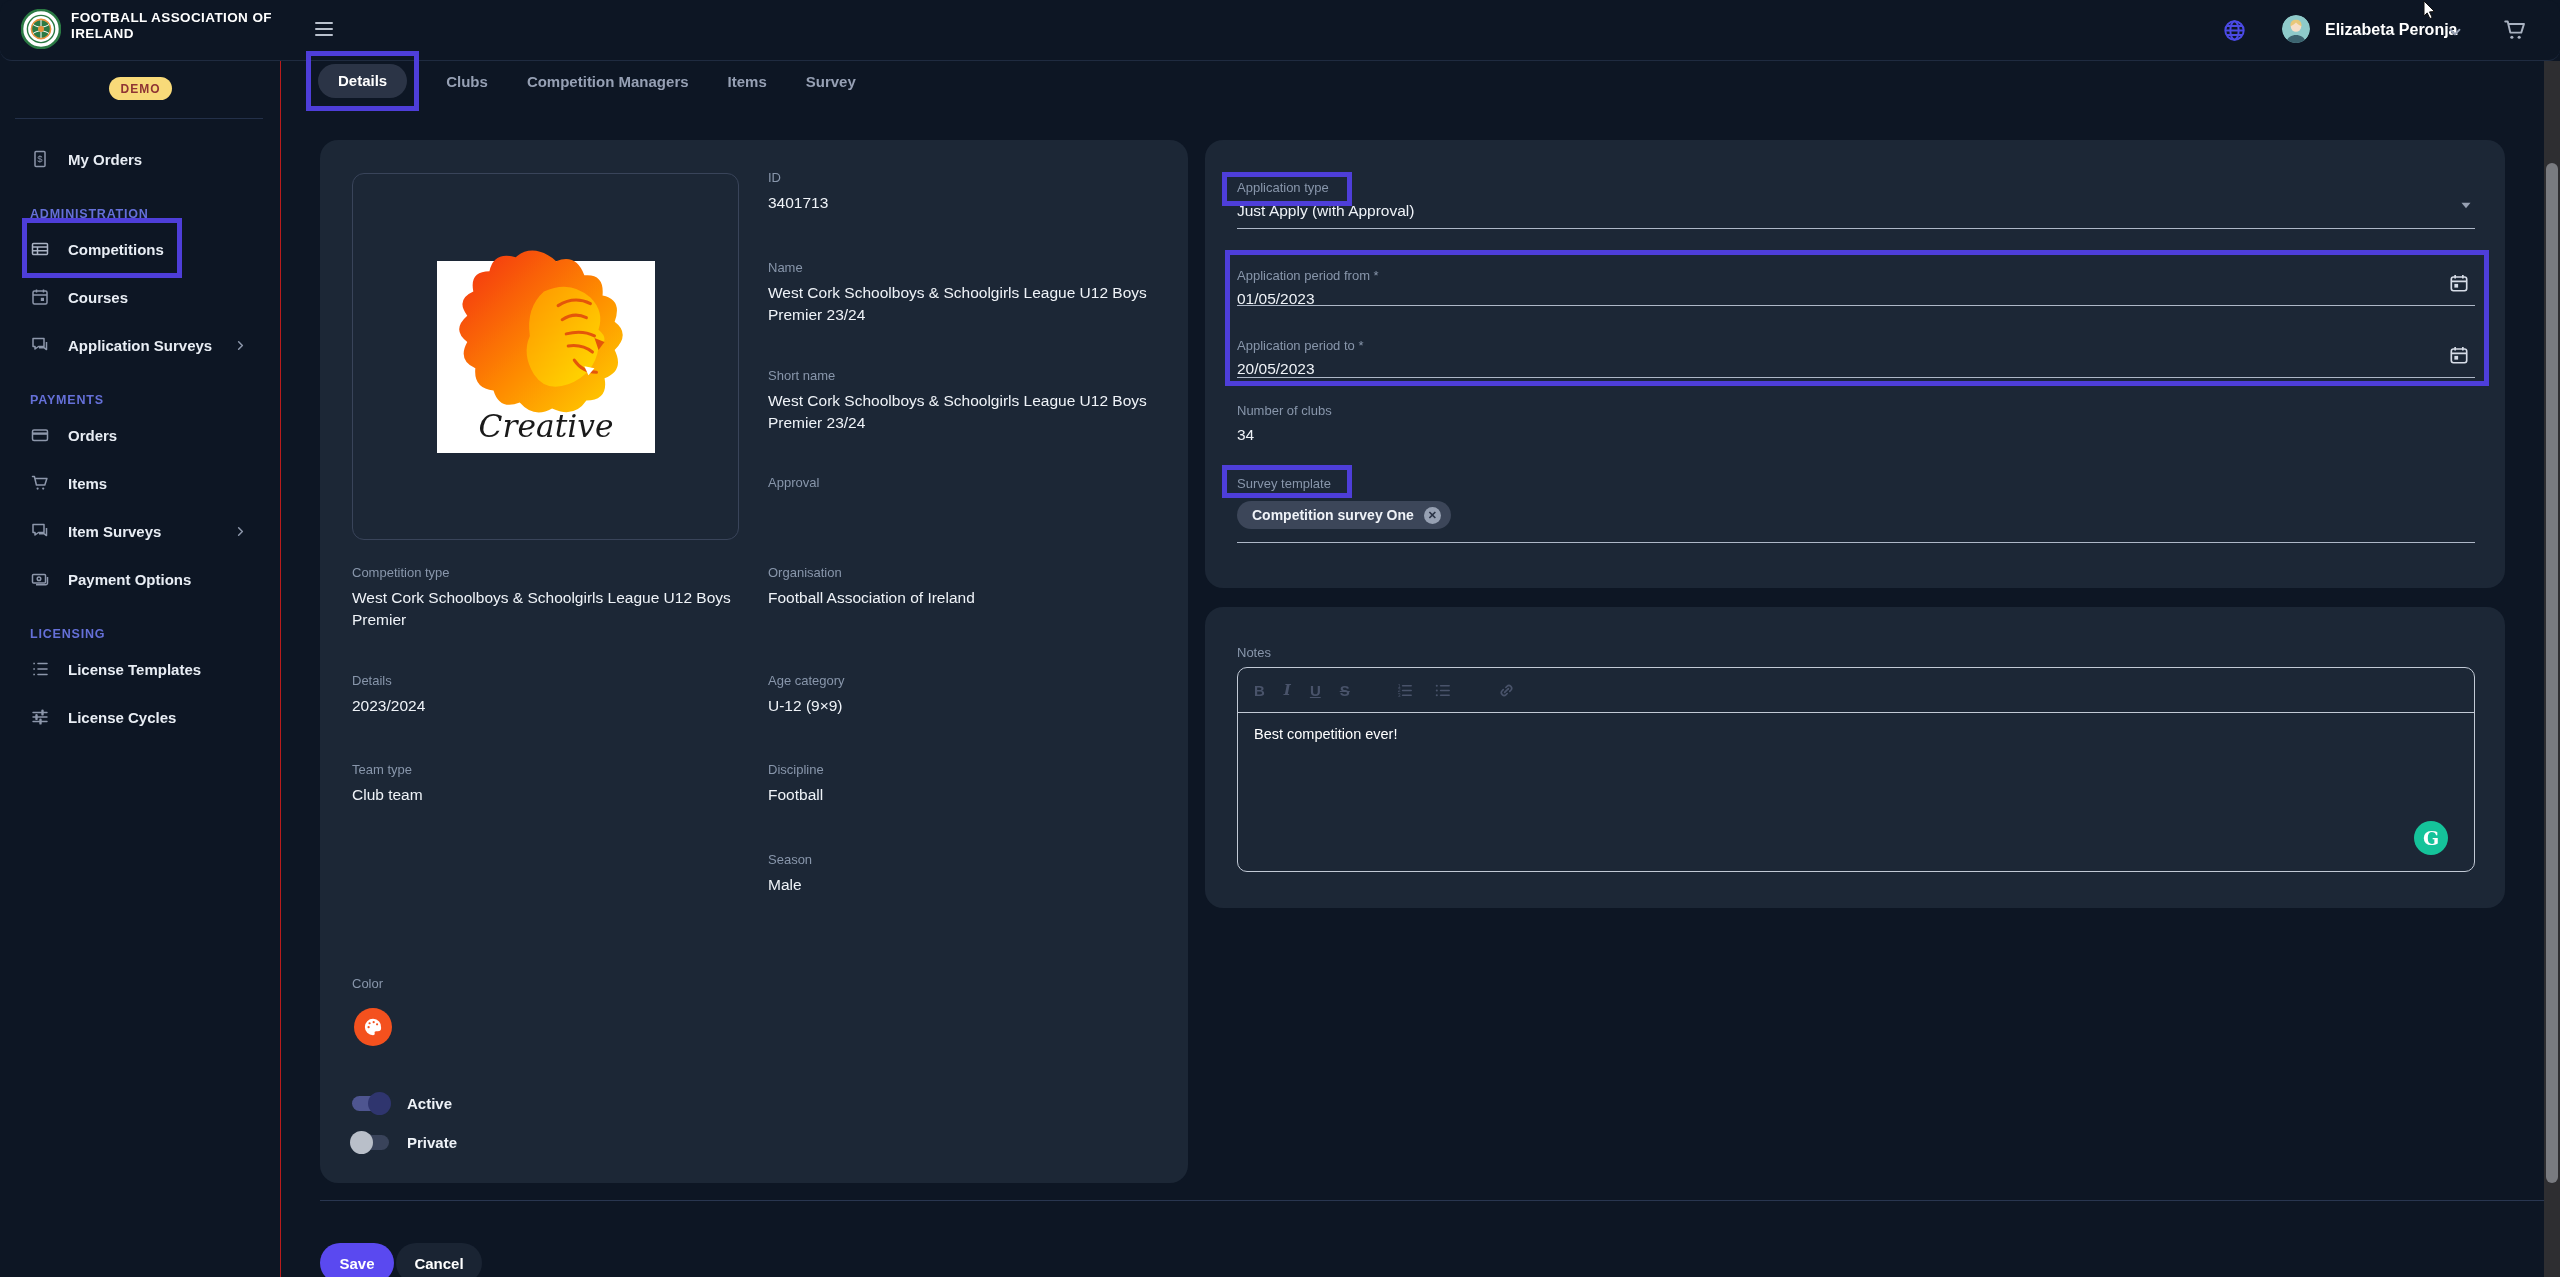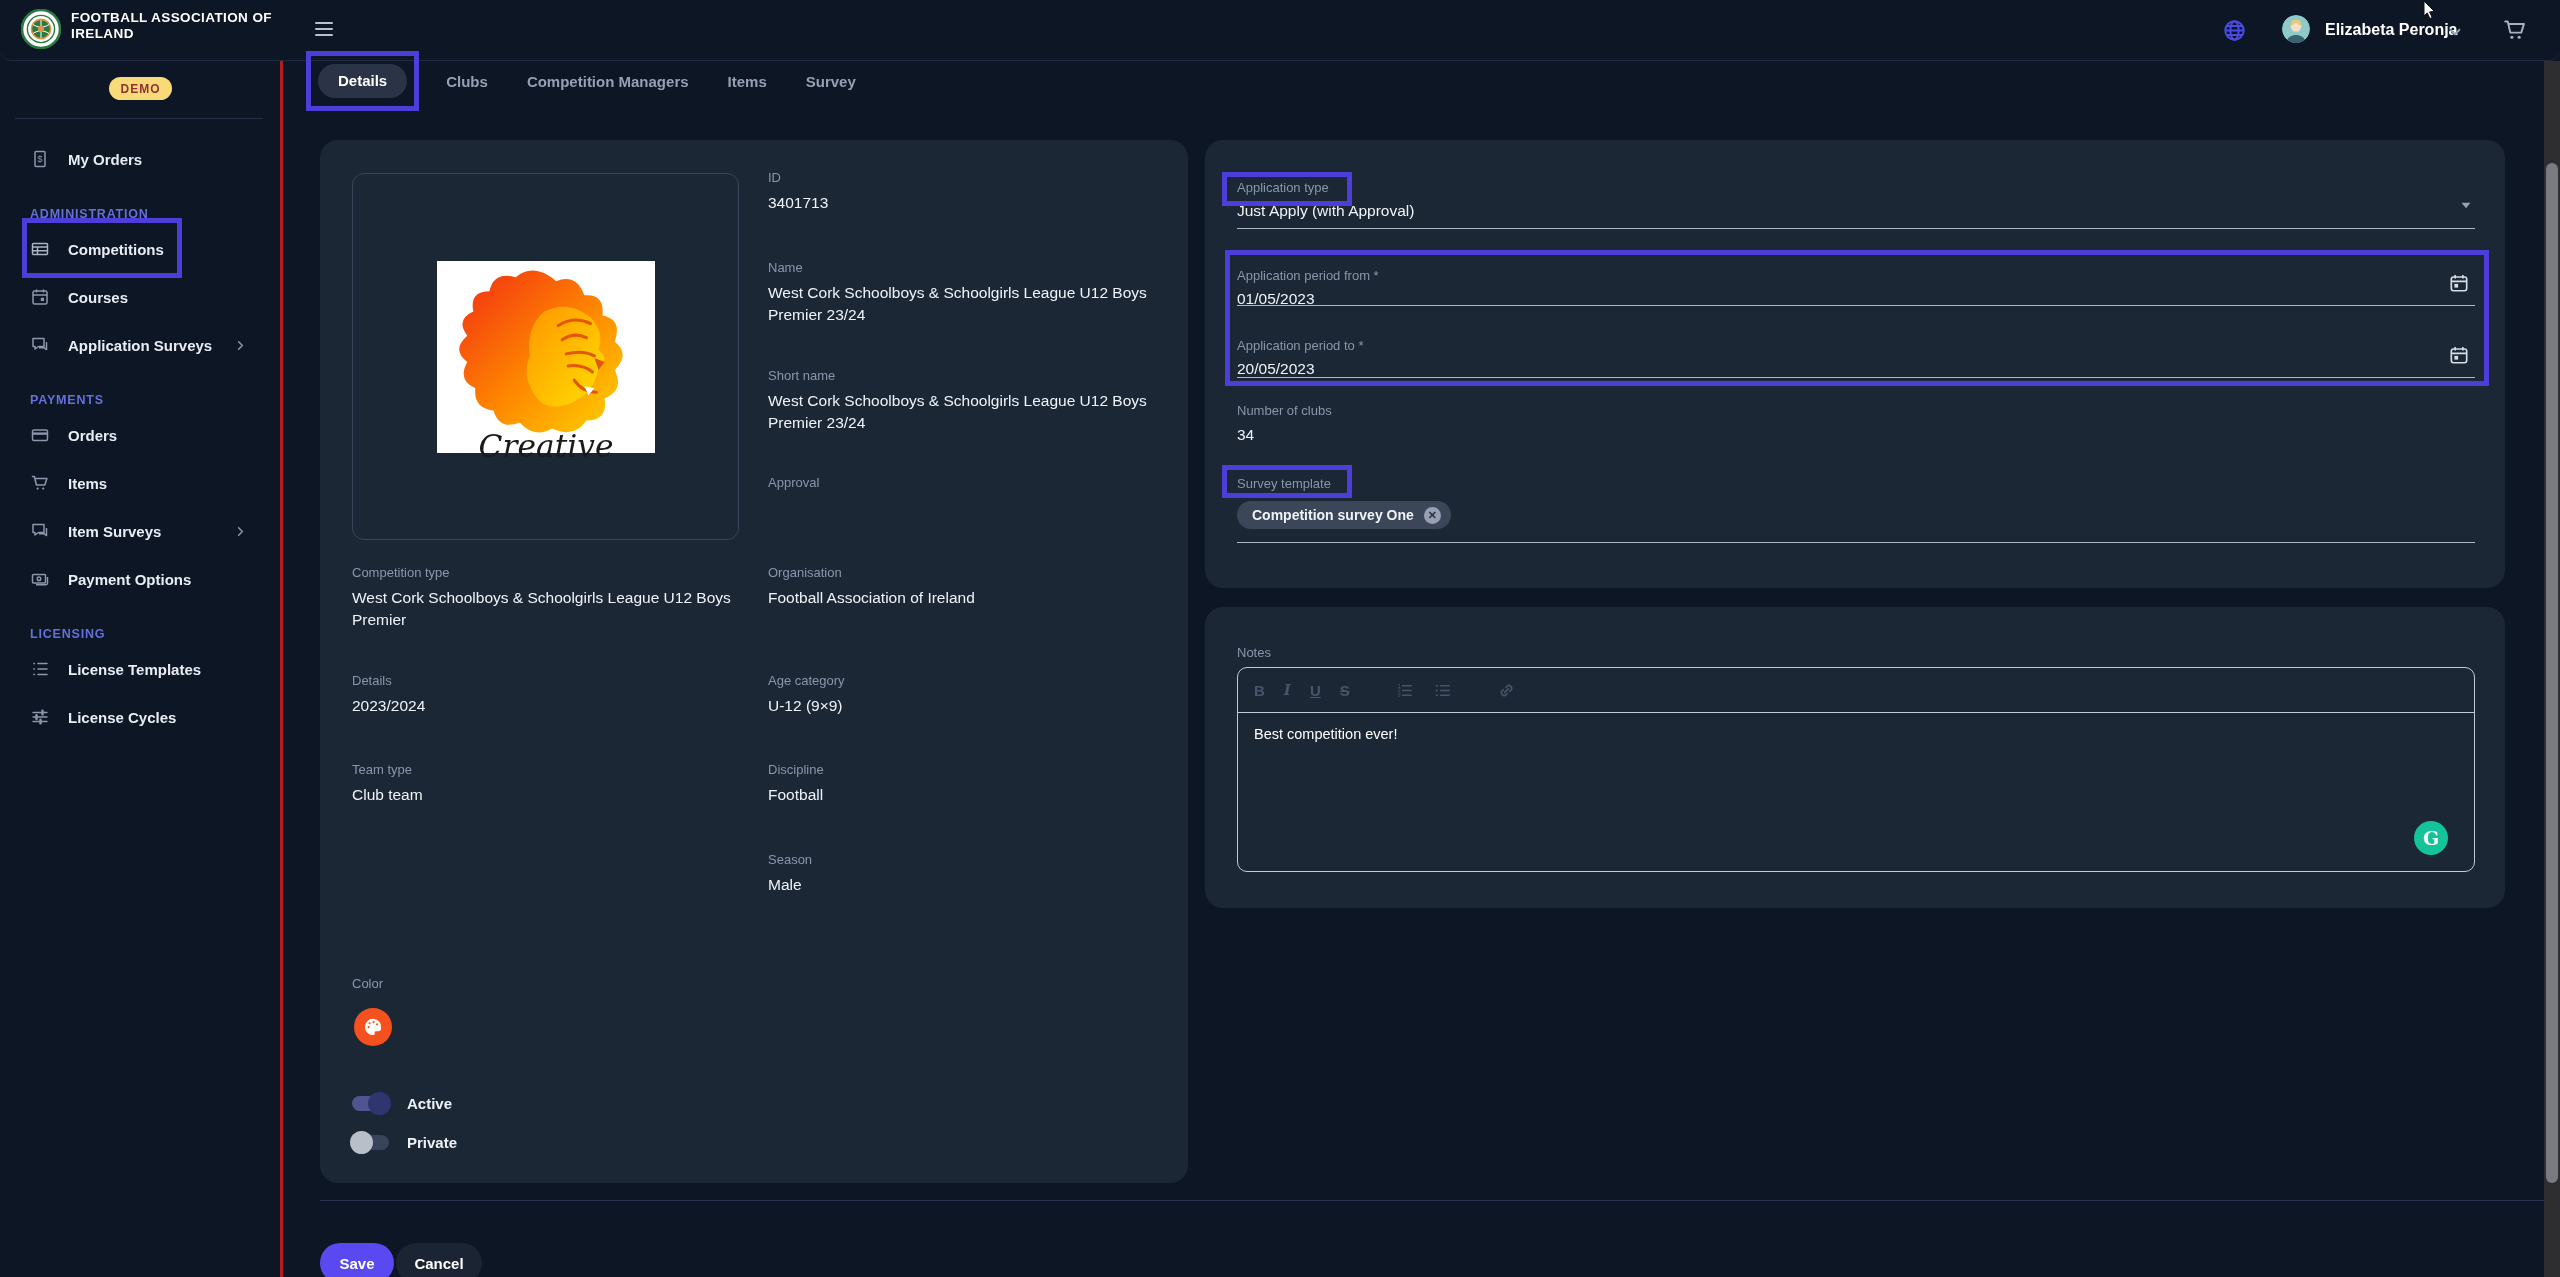--- a/index.html
+++ b/index.html
@@ -11,21 +11,21 @@
   .org-name{position:absolute;left:71px;top:10px;font-size:13.5px;font-weight:bold;letter-spacing:.4px;line-height:16px;color:#fff;}
   .hamburger{position:absolute;left:315px;top:22px;width:18px;height:16px;cursor:pointer;}
   .hamburger span{display:block;width:18px;height:2px;background:#b9c1cd;border-radius:1px;margin-bottom:4px;}
   .tr-globe{position:absolute;left:2223px;top:19px;}
   .avatar{position:absolute;left:2282px;top:15px;width:28px;height:28px;border-radius:50%;overflow:hidden;}
   .user-name{position:absolute;left:2325px;top:21px;font-size:16px;font-weight:600;color:#fff;}
   .tr-chevron{position:absolute;left:2446px;top:23px;}
   .tr-cart{position:absolute;left:2502px;top:17px;}
   .cursor{position:absolute;left:2422px;top:0px;z-index:50;}
   
-  .sidebar{position:absolute;left:0;top:61px;width:280px;bottom:0;border-right:3px solid #b91c1c;background:#0d1624;}
+  .sidebar{position:absolute;left:0;top:61px;width:280px;bottom:0;border-right:1px solid #b91c1c;background:#0d1624;}
   .demo-badge{position:absolute;left:109px;top:16px;width:63px;height:23px;border-radius:12px;
       background:var(--demo-bg,#f8da79);color:var(--demo-text,#8f3434);font-size:12px;font-weight:bold;
       letter-spacing:1px;display:flex;align-items:center;justify-content:center;}
   .sb-divider{position:absolute;left:15px;right:17px;top:57px;height:1px;background:#233049;}
   .nav{position:absolute;left:0;right:0;top:74px;}
   .nav-item{position:relative;height:48px;display:flex;align-items:center;padding-left:30px;cursor:pointer;}
   .nav-icon{width:20px;height:20px;margin-right:18px;color:#8d97ab;flex:0 0 auto;display:flex;}
   .nav-label{font-size:15px;font-weight:600;color:#e8edf4;}
   .nav-chevron{position:absolute;right:32px;color:#8d97ab;display:flex;}
   .nav-section{margin:24px 0 4px 30px;font-size:12.5px;font-weight:bold;letter-spacing:.8px;color:var(--section,#6570d8);}
@@ -40,21 +40,21 @@
   
   .card{position:absolute;background:#1c2736;border-radius:18px;}
   .card-details{left:320px;top:140px;width:868px;height:1043px;}
   .card-application{left:1205px;top:140px;width:1300px;height:448px;}
   .card-notes{left:1205px;top:607px;width:1300px;height:301px;}
   .fld{position:absolute;width:388px;}
   .lbl{font-size:13px;color:#8896ab;margin-bottom:7px;}
   .val{font-size:15.5px;color:#eff3f8;line-height:1.45;font-weight:500;}
   .img-frame{position:absolute;left:32px;top:33px;width:385px;height:365px;border:1px solid #39445a;border-radius:12px;
       display:flex;align-items:center;justify-content:center;}
-  .img-white{width:218px;height:192px;background:#fff;display:flex;align-items:flex-start;justify-content:center;}
+  .img-white{width:218px;height:192px;background:#fff;display:flex;align-items:flex-end;justify-content:center;}
   .color-circle{position:absolute;left:34px;top:868px;width:38px;height:38px;border-radius:50%;
       background:var(--palette,#f4511e);display:flex;align-items:center;justify-content:center;cursor:pointer;}
   .toggle-row{position:absolute;left:32px;height:30px;display:flex;align-items:center;gap:18px;}
   .switch{position:relative;width:37px;height:15px;border-radius:8px;background:#39435a;cursor:pointer;flex:0 0 auto;}
   .switch .knob{position:absolute;top:-4px;left:-2px;width:23px;height:23px;border-radius:50%;background:#b9bfc9;}
   .switch.on{background:#4e5590;}
   .switch.on .knob{left:16px;background:#2f356e;}
   .toggle-label{font-size:15px;font-weight:600;color:#eef2f7;}
   
   .uline{position:absolute;left:32px;width:1238px;height:1px;background:#aeb8c8;}

